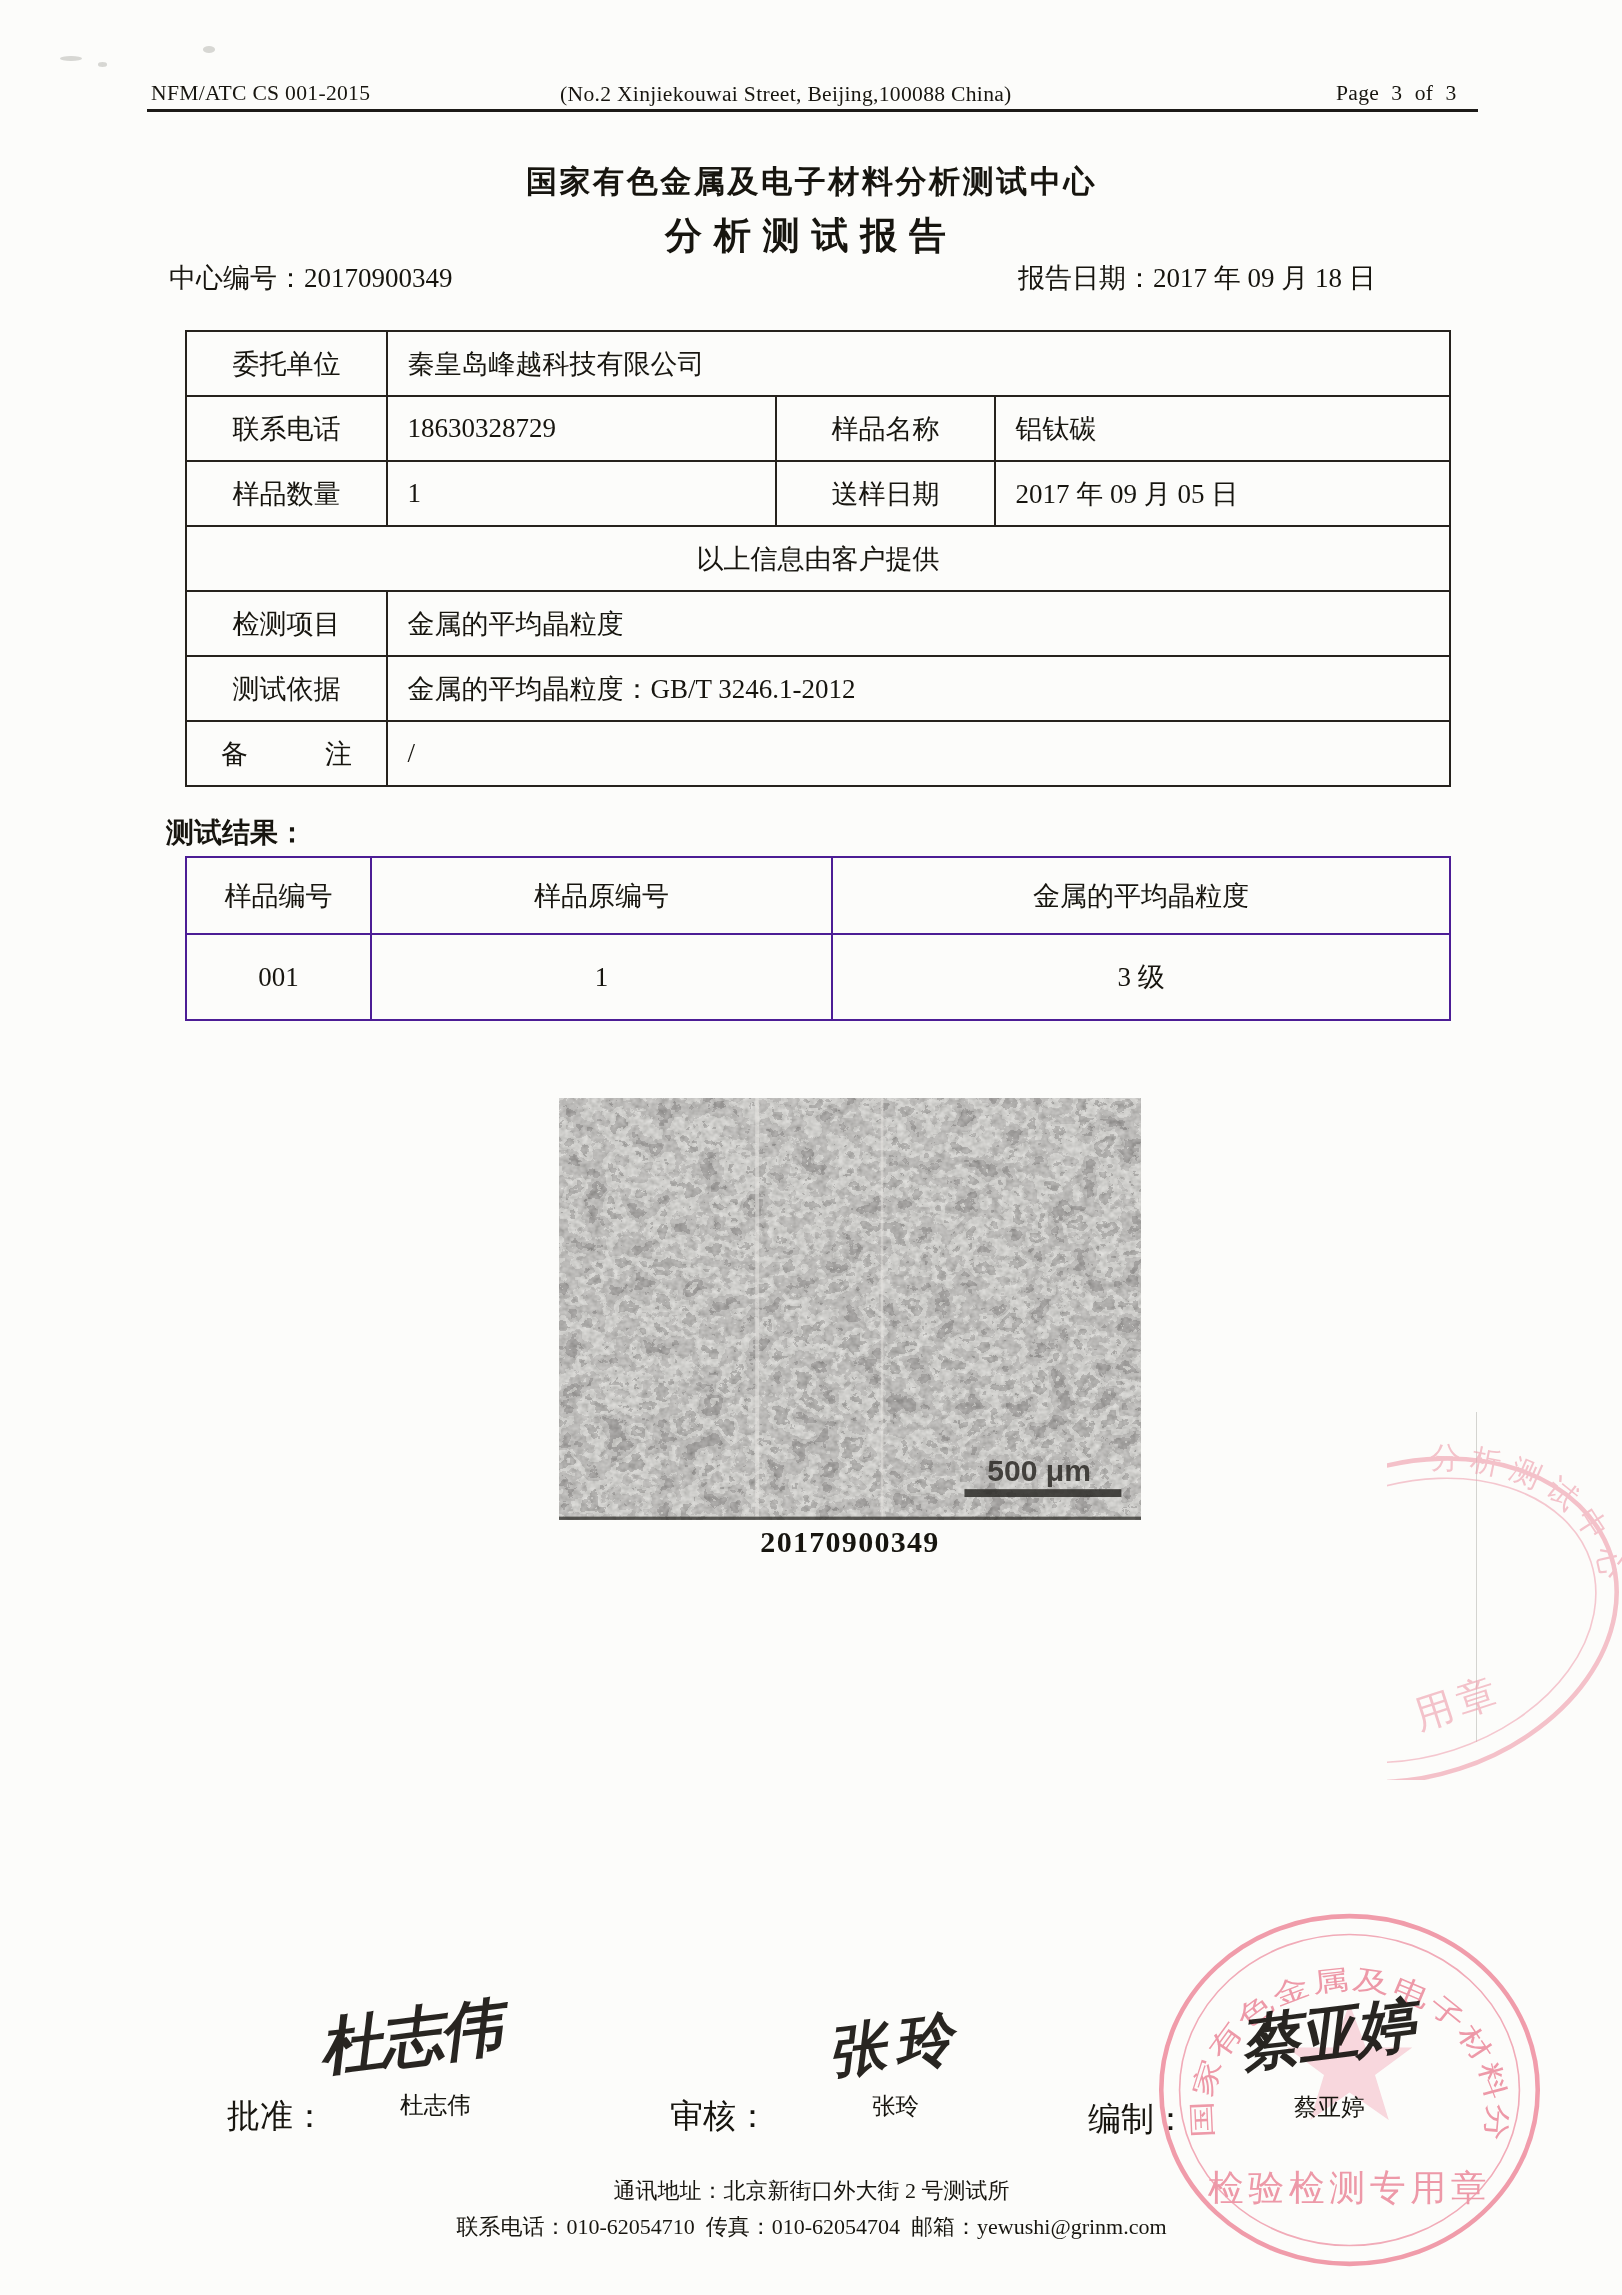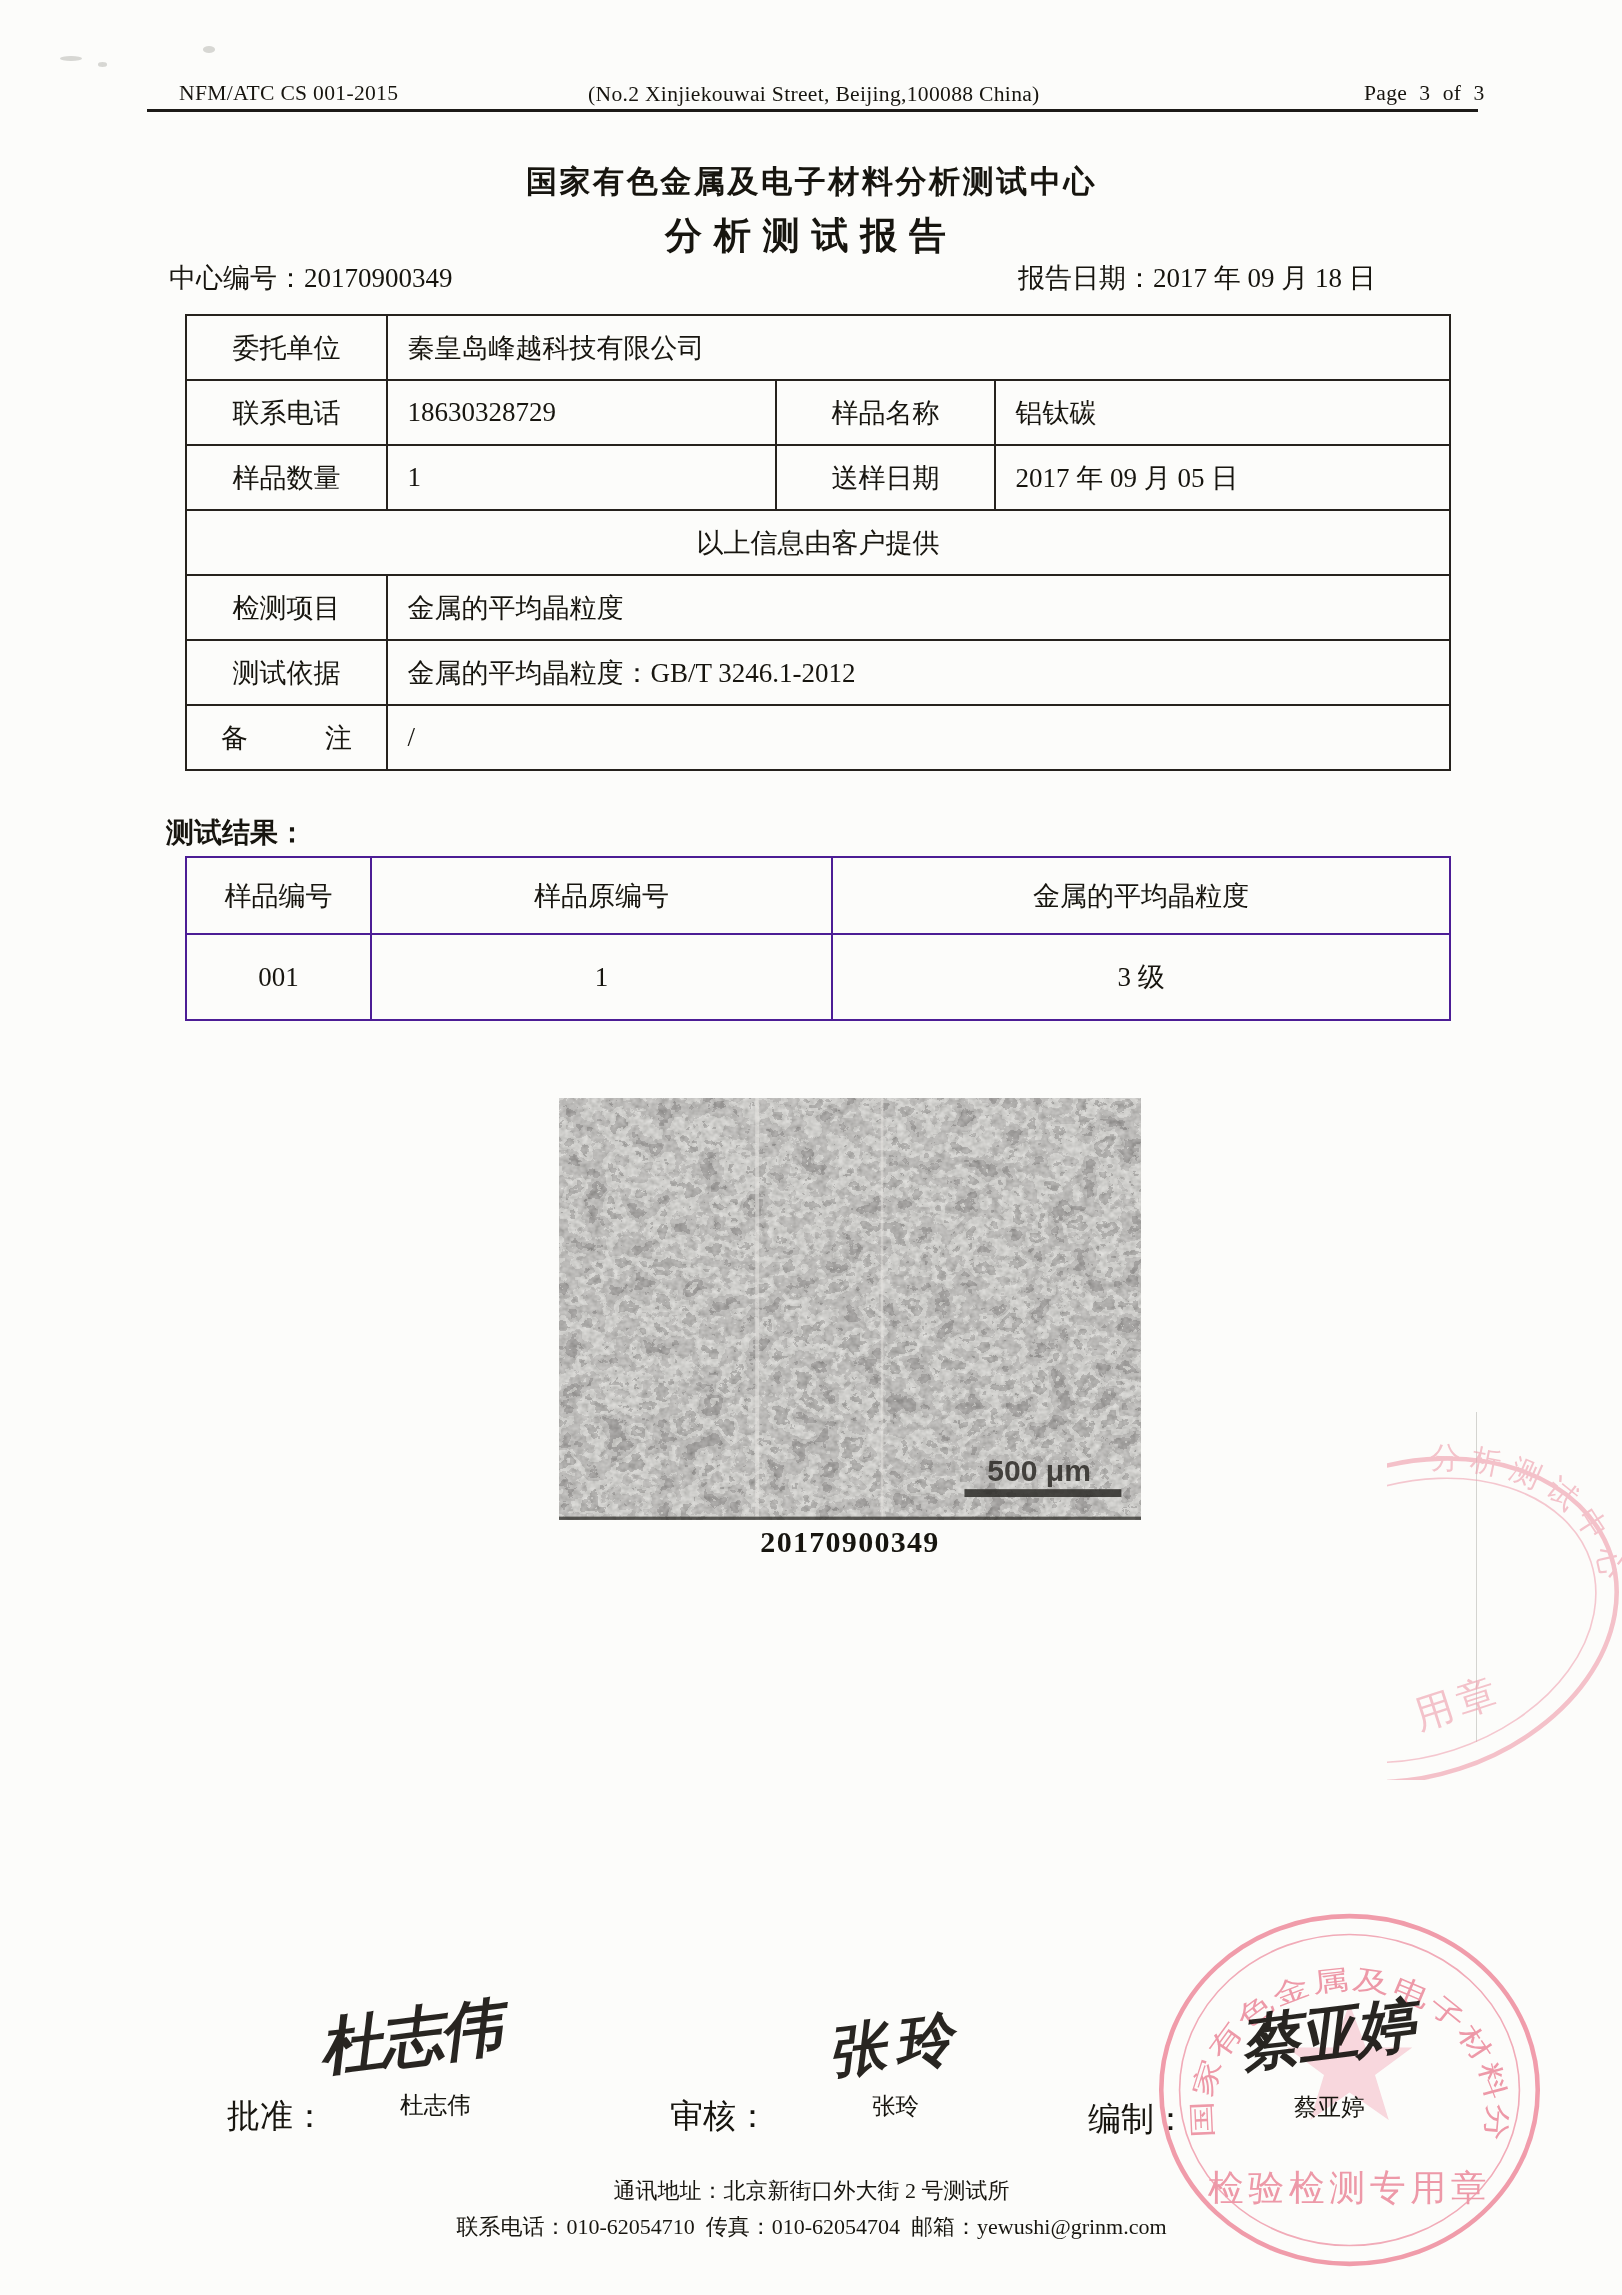--- a/index.html
+++ b/index.html
@@ -1,36 +1,36 @@
 <!DOCTYPE html>
 <html style="font-size:10.5px"><head>
 <meta charset="utf-8">
 <style>
   * { box-sizing: border-box; margin: 0; padding: 0; }
   html,body { background:#ffffff; }
   body { font-family: "Liberation Serif", "DejaVu Serif", serif; color:#17150f; }
   .page { position:relative; width:1623px; height:2295px; background:#fcfcfa; overflow:hidden; }
 
-  .abs { position:absolute;margin-left:28px; }
+  .abs { position:absolute; }
 
   
   .hdr-text { font-size:21.6px; letter-spacing:0.3px; white-space:nowrap; }
   .hdr-rule { position:absolute; left:147px; top:109px; width:1331px; height:2.6px; background:#1d1b18; }
 
   
   .title-org { position:absolute; left:0; top:161px; width:1623px; text-align:center;
                font-size:31px; letter-spacing:2.6px; font-weight:600; }
   .title-report { position:absolute; left:0; top:211px; width:1623px; text-align:center;
                font-size:37px; font-weight:bold; letter-spacing:11.8px; }
 
   .meta-line { position:absolute; top:260px; font-size:27px; white-space:nowrap; }
 
   
   table { border-collapse:collapse; table-layout:fixed; }
-  .info-table { position:absolute; left:185px; top:314px; width:1264px; }
+  .info-table { position:absolute; left:185px; top:330px; width:1264px; }
   .info-table td { border:2px solid #26221d; font-size:27px; height:65px;
                    padding:0 0 0 19.6px; vertical-align:middle; }
   .info-table td.lab { text-align:center; padding:0; }
   .lab-spread { display:flex; justify-content:space-between; padding:0 34px; }
   .center-cell { text-align:center !important; padding:0 !important; }
 
   .results-head { position:absolute; left:166px; top:814px; font-size:28px; font-weight:bold; }
   .res-table { position:absolute; left:185px; top:856px; width:1264px; }
   .res-table td { border:2px solid #4c1d95; font-size:27px; text-align:center; vertical-align:middle; }
   .res-table tr.h td { height:77px; }

